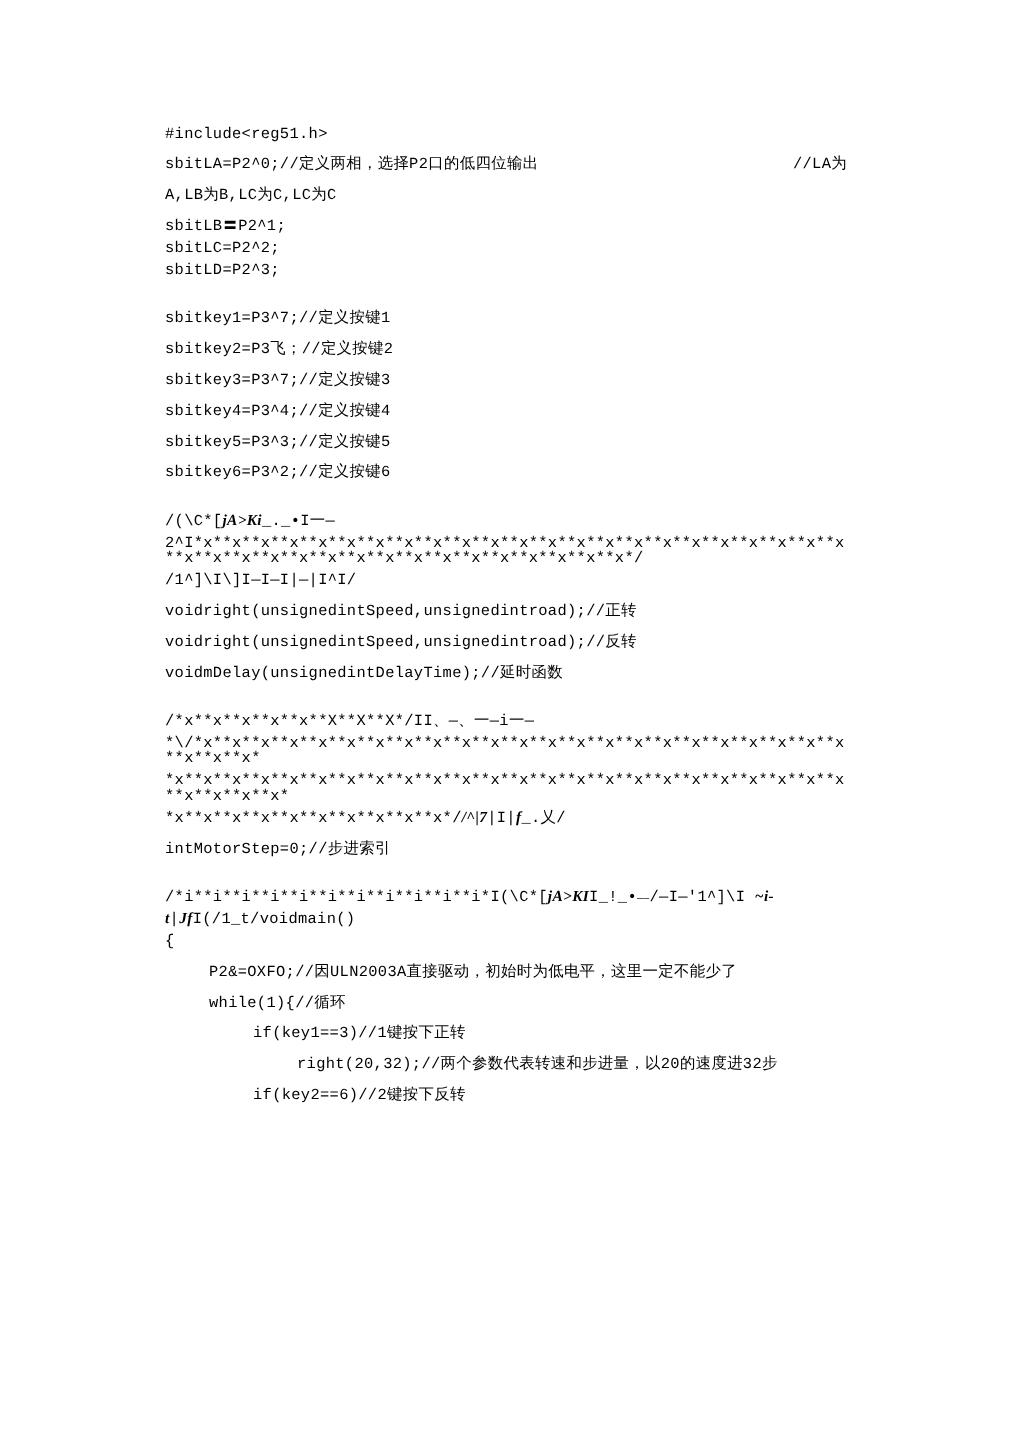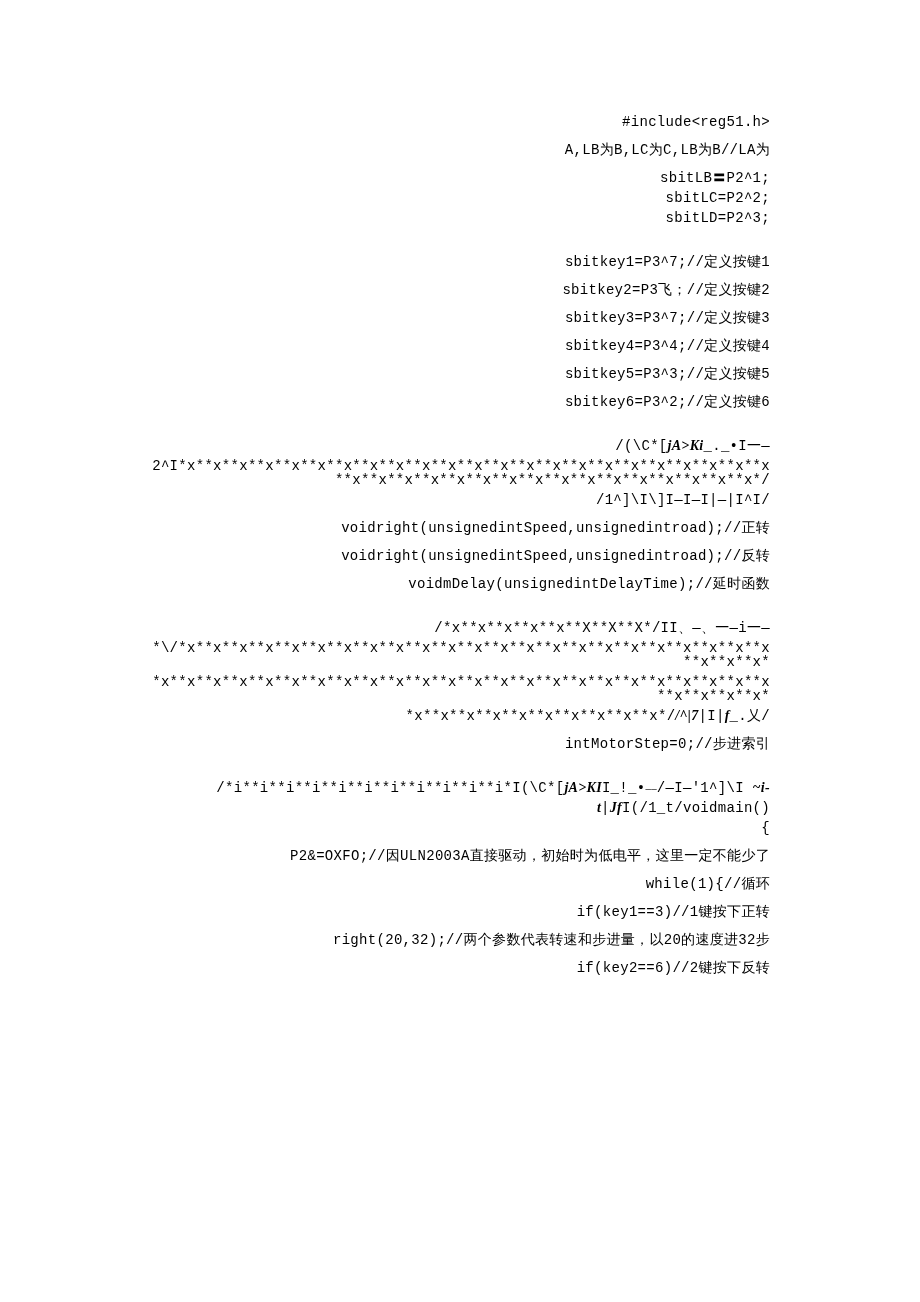--- a/index.html
+++ b/index.html
@@ -11,37 +11,36 @@
     font-size: 14px;
     line-height: 1.0;
     color: #000;
     padding: 115px 150px 60px 150px;
   }
   .line {
     white-space: pre-wrap;
     word-break: break-all;
     margin-bottom: 14px;
     letter-spacing: 0.3px;
-    text-align: right;
   }
   .tight { margin-bottom: 6px; }
   .gap { height: 16px; }
   .indent1 { padding-left: 40px; }
   .indent2 { padding-left: 80px; }
   .indent3 { padding-left: 120px; }
   .italic-frag { font-style: italic; font-weight: bold; font-family: "Times New Roman", serif; }
   .underline { }
   .right-note { float: right; }
 </style>
 </head>
 <body>
 
 <div class="line">#include&lt;reg51.h&gt;</div>
-<div class="line"><span class="right-note">//LA为</span></div>
-<div class="line">A,LB为B,LC为C,LB为B</div>
+<div class="line"><span>sbitLA=P2^0;//定义两相，选择P2口的低四位输出</span><span class="right-note">//LA为</span></div>
+<div class="line">A,LB为B,LC为C,LC为C</div>
 <div class="line tight">sbitLB〓P2^1;</div>
 <div class="line tight">sbitLC=P2^2;</div>
 <div class="line">sbitLD=P2^3;</div>
 <div class="gap"></div>
 <div class="line">sbitkey1=P3^7;//定义按键1</div>
 <div class="line">sbitkey2=P3飞；//定义按键2</div>
 <div class="line">sbitkey3=P3^7;//定义按键3</div>
 <div class="line">sbitkey4=P3^4;//定义按键4</div>
 <div class="line">sbitkey5=P3^3;//定义按键5</div>
 <div class="line">sbitkey6=P3^2;//定义按键6</div>

